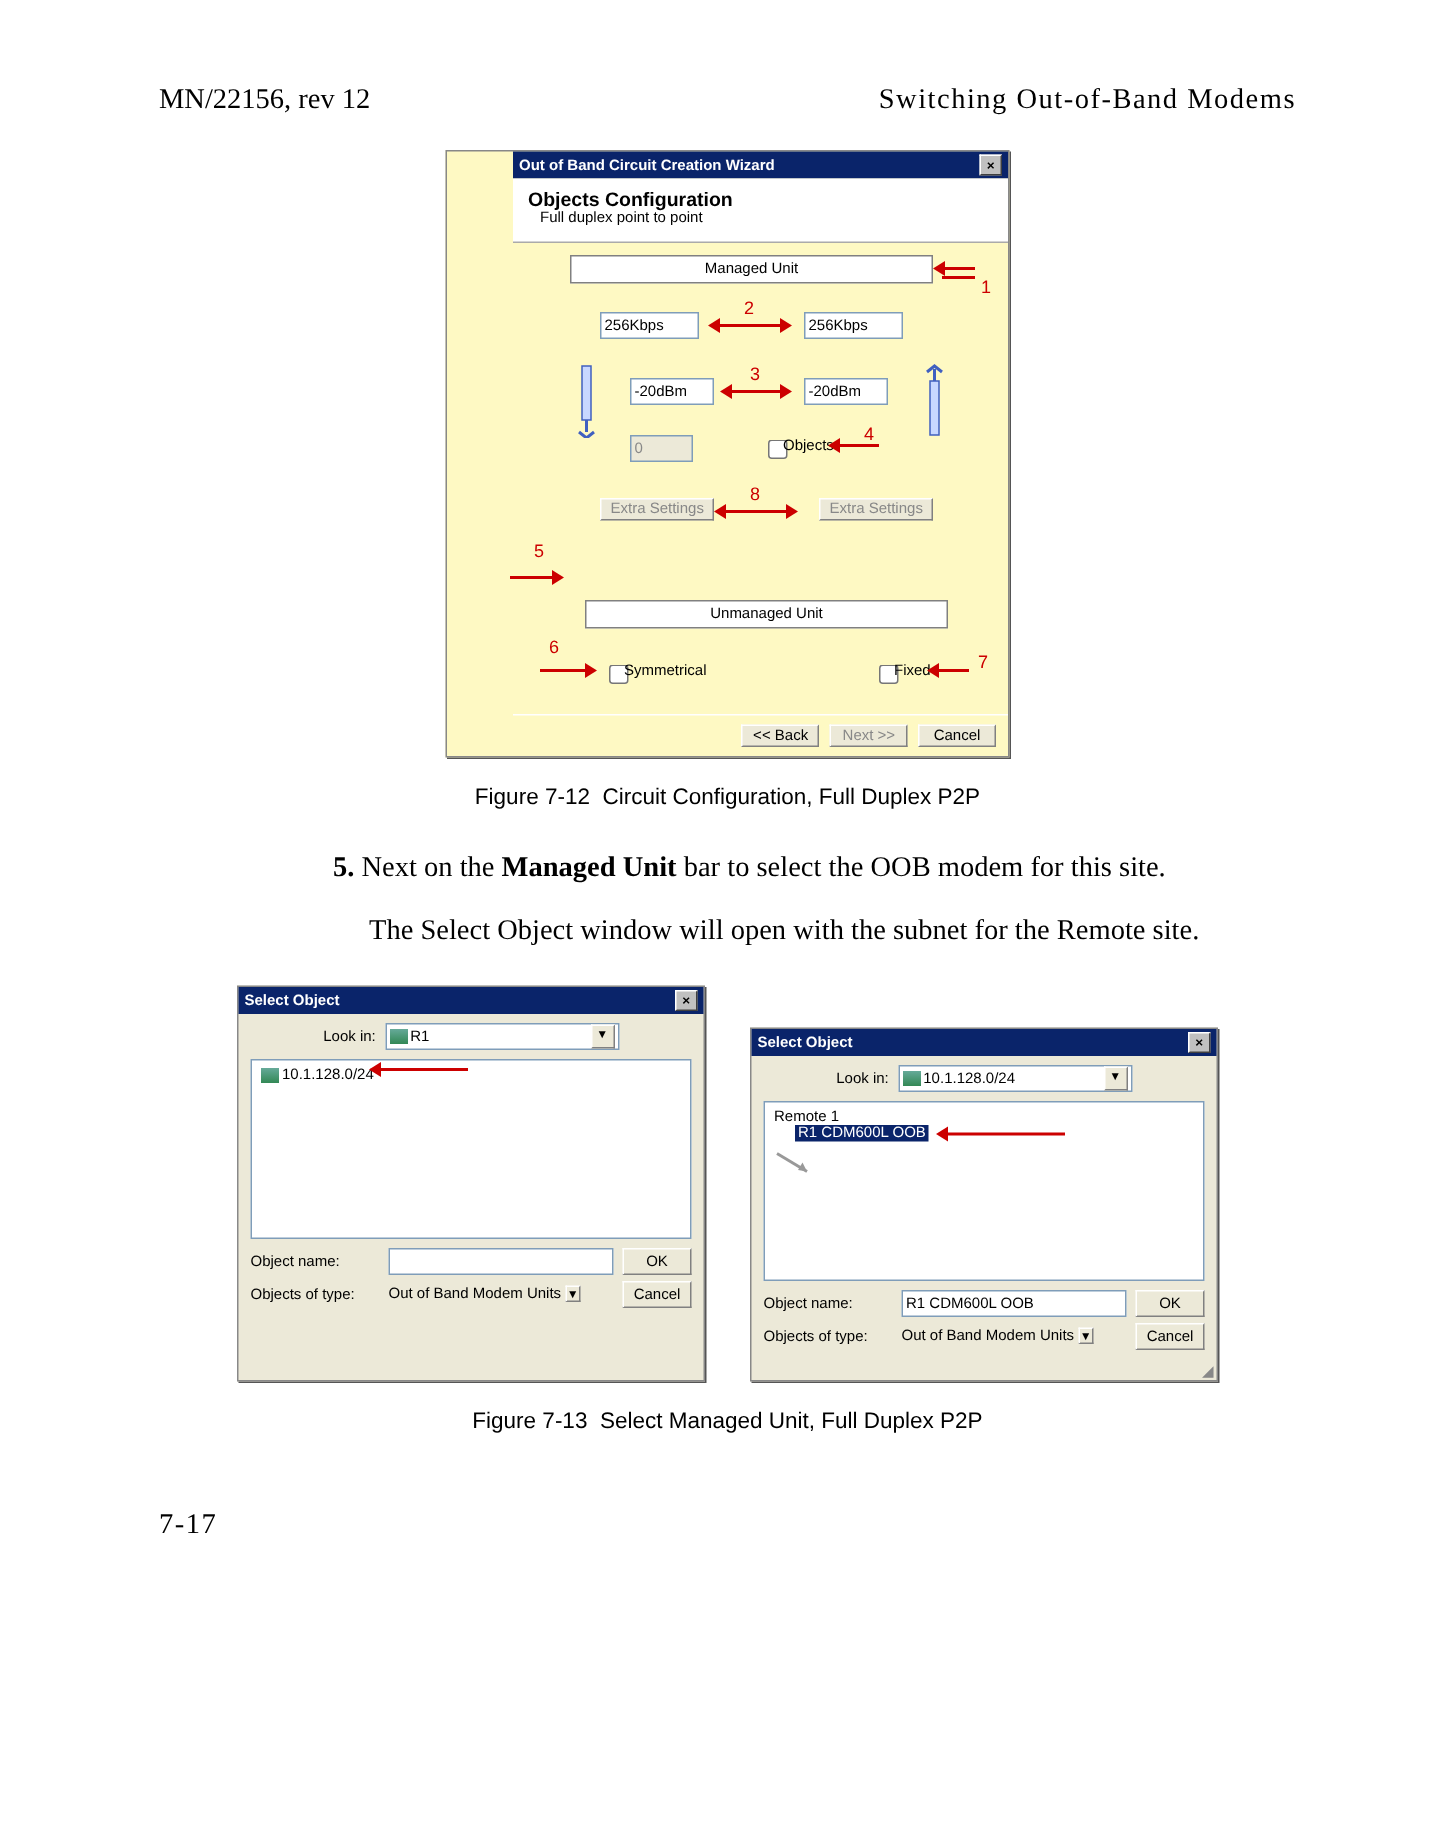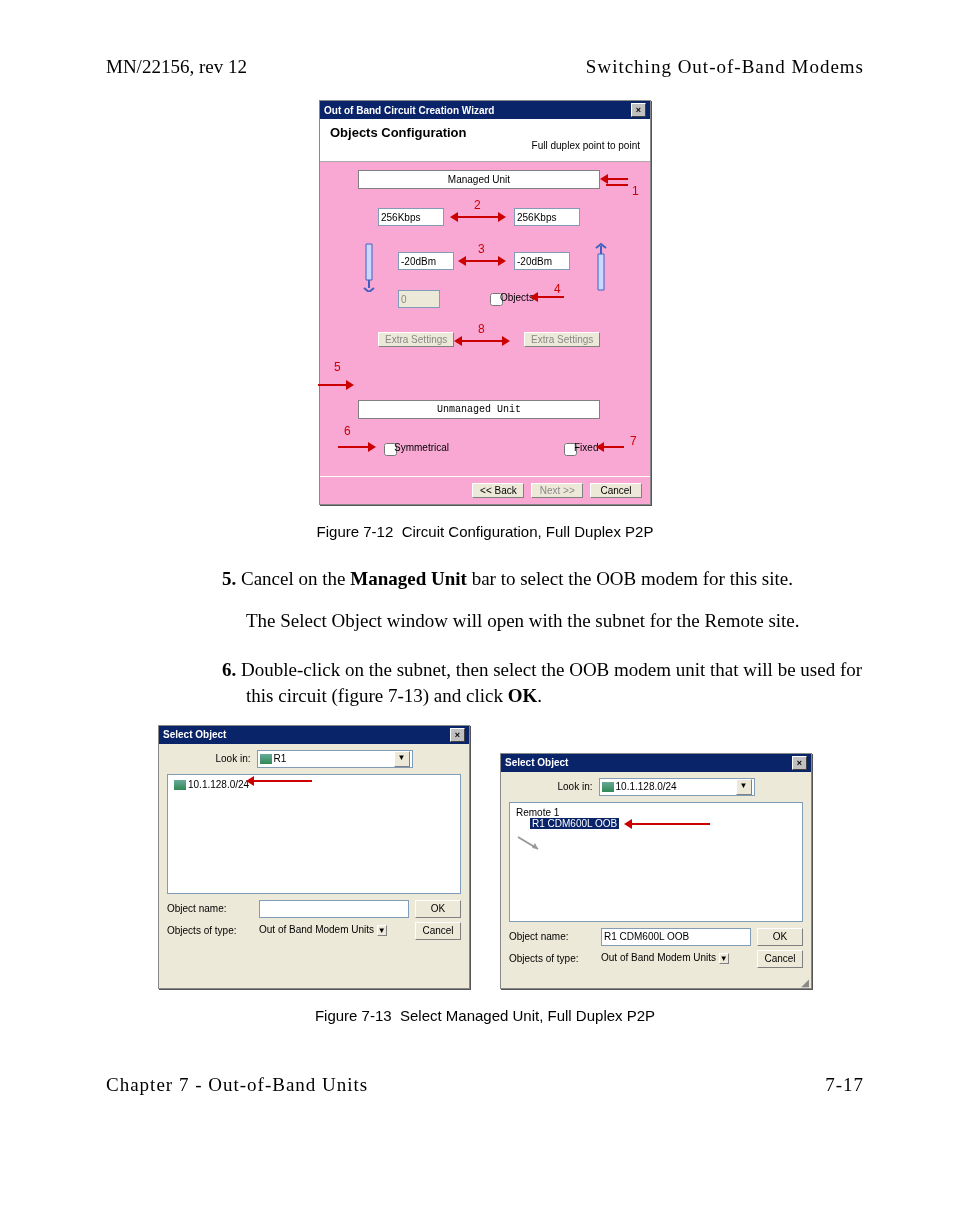--- a/index.html
+++ b/index.html
@@ -23,24 +23,25 @@
     margin-bottom: 22px;
   }
   .header-right { letter-spacing: 1px; }
 
   
   .fig712 {
     width: 330px;
     margin: 0 auto;
     font-family: Tahoma, Arial, sans-serif;
     font-size: 10px;
-    background: #f9a8d4;
+    background: #fef9c3;
     border: 1px solid #888;
     box-shadow: 1px 1px 0 #555;
     position: relative;
+    padding-left: 44px;
   }
   .titlebar {
     background: #0a246a;
     color: #fff;
     font-weight: bold;
     font-size: 10px;
     padding: 2px 4px;
     display: flex;
     justify-content: space-between;
     align-items: center;
@@ -53,36 +54,36 @@
     text-align:center;
     border:1px solid #fff;
     border-right-color:#404040; border-bottom-color:#404040;
   }
   .wiz-header {
     background:#fff;
     padding: 6px 10px 10px 10px;
     border-bottom:1px solid #aaa;
   }
   .wiz-title { font-weight:bold; font-size:13px; }
-  .wiz-sub { font-size:10px; margin-left:8px;text-align:right; }
+  .wiz-sub { font-size:10px; margin-left:8px; }
   .wiz-body {
     padding: 8px 12px 6px 12px;
     position:relative;
     height: 300px;
   }
   .unit-bar {
     background:#fff;
     border:1px solid #808080;
     text-align:center;
     font-size:10px;
     padding:3px 0;
     width: 240px;
   }
   .managed-bar { position:absolute; top:8px; left:38px; }
-  .unmanaged-bar { position:absolute; top:238px; left:38px;font-family:Liberation Mono, monospace; }
+  .unmanaged-bar { position:absolute; top:238px; left:48px; }
 
   .txt-input {
     background:#fff; border:1px solid #7f9db9;
     font-size:10px; padding:1px 2px; height:14px;
   }
   .txt-input.disabled { background:#ece9d8; color:#888; }
 
   .rate-left  { position:absolute; top:46px; left:58px;  width:60px; }
   .rate-right { position:absolute; top:46px; left:194px; width:60px; }
   .pwr-left   { position:absolute; top:90px; left:78px;  width:50px; }
@@ -304,28 +305,24 @@
     <button class="btn">Cancel</button>
   </div>
 </div>
 
 <div class="fig-cap">
   <b>Figure 7-12</b>&nbsp;&nbsp;<span>Circuit Configuration, Full Duplex P2P</span>
 </div>
 
 <p class="step">
   <span class="step-num">5.</span>
-  <span>Cancel on the </span><b>Managed Unit</b><span> bar to select the OOB modem for this site.</span>
+  <span>Next on the </span><b>Managed Unit</b><span> bar to select the OOB modem for this site.</span>
 </p>
 <p class="step-follow">The Select Object window will open with the subnet for the Remote site.</p>
 
-<p class="step">
-  <span class="step-num">6.</span>
-  <span>Double-click on the subnet, then select the OOB modem unit that will be used for this circuit (figure 7-13) and click </span><b>OK</b><span>.</span>
-</p>
 
 <div class="fig713-wrap">
 
   <div class="selobj">
     <div class="titlebar">
       <span>Select Object</span>
       <span class="closebox">×</span>
     </div>
     <div class="lookin-row">
       <span>Look in:</span>
@@ -399,17 +396,16 @@
     </div>
     <div class="resize-grip">◢</div>
   </div>
 </div>
 
 <div class="fig-cap">
   <b>Figure 7-13</b>&nbsp;&nbsp;<span>Select Managed Unit, Full Duplex P2P</span>
 </div>
 
 <div class="running-footer">
-  <span>Chapter 7 - Out-of-Band Units</span>
   <span>7-17</span>
 </div>
 
 </div>
 
 </body></html>

